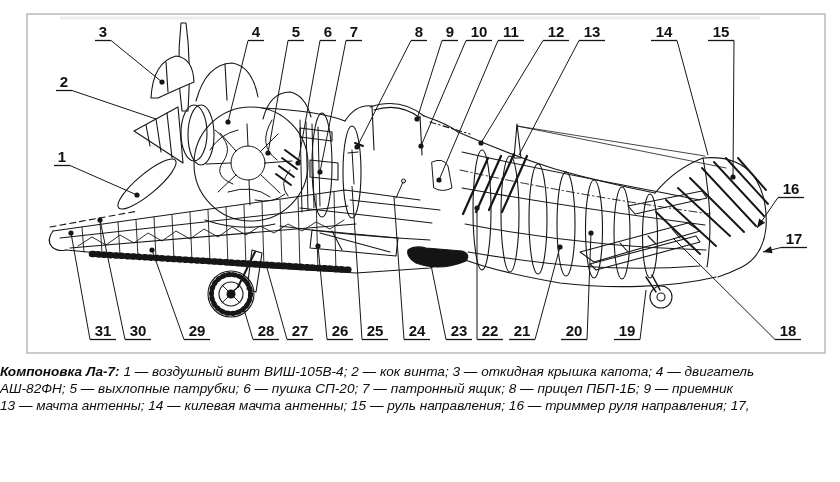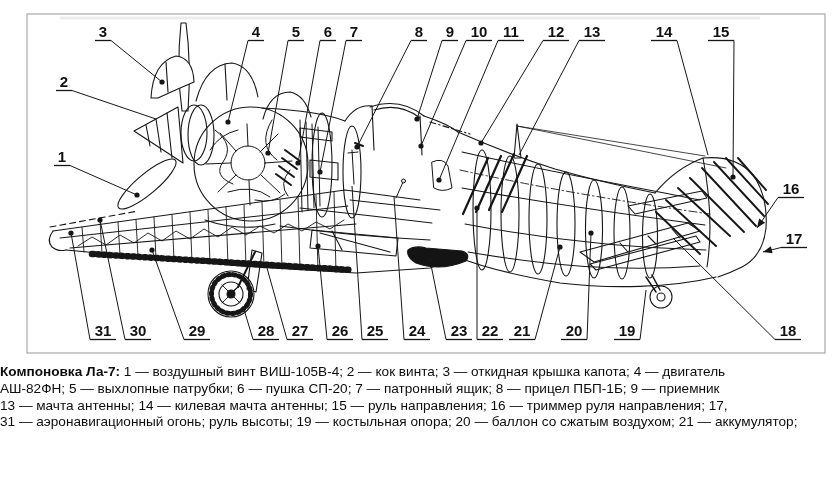--- a/index.html
+++ b/index.html
@@ -1,21 +1,21 @@
 <!DOCTYPE html>
 <html><head>
 <meta charset="utf-8">
 <style>
   html,body{margin:0;padding:0;background:#ffffff;}
   .page{position:relative;width:840px;height:482px;background:#ffffff;overflow:hidden;
         font-family:"Liberation Sans",sans-serif;}
   #diagram-svg{position:absolute;left:0;top:0;}
   .callout-num{font:bold 15px "Liberation Sans",sans-serif;fill:#111;}
   .caption{position:absolute;left:0;top:364px;width:685px;text-align:right;
-           font-family:"Liberation Sans",sans-serif;
+           font-family:"Liberation Sans",sans-serif;font-style:italic;
            font-size:13.6px;line-height:16.8px;color:#0d0d0d;white-space:nowrap;}
   .caption .lead{font-weight:bold;}
 </style>
 </head>
 <body>
 
 <div class="page">
 
 <svg id="diagram-svg" width="840" height="482" viewBox="0 0 840 482">
 
@@ -351,16 +351,15 @@
           <circle cx="71" cy="233" r="2.6" fill="#161616"></circle>
           <text x="103" y="335.5" text-anchor="middle" class="callout-num">31</text>
         </g>
       </g>
 </svg>
 
 <div class="caption">
   <div><span class="lead">Компоновка Ла-7:</span><span> 1 — воздушный винт ВИШ-105В-4; 2 — кок винта; 3 — откидная крышка капота; 4 — двигатель</span></div>
   <div>АШ-82ФН; 5 — выхлопные патрубки; 6 — пушка СП-20; 7 — патронный ящик; 8 — прицел ПБП-1Б; 9 — приемник</div>
   <div>13 — мачта антенны; 14 — килевая мачта антенны; 15 — руль направления; 16 — триммер руля направления; 17,</div>
-  <div>31 — аэронавигационный огонь; руль высоты; 19 — костыльная опора; 20 — баллон со сжатым воздухом; 21 — аккумулятор;</div>
 </div>
 
 </div>
 
 </body></html>

